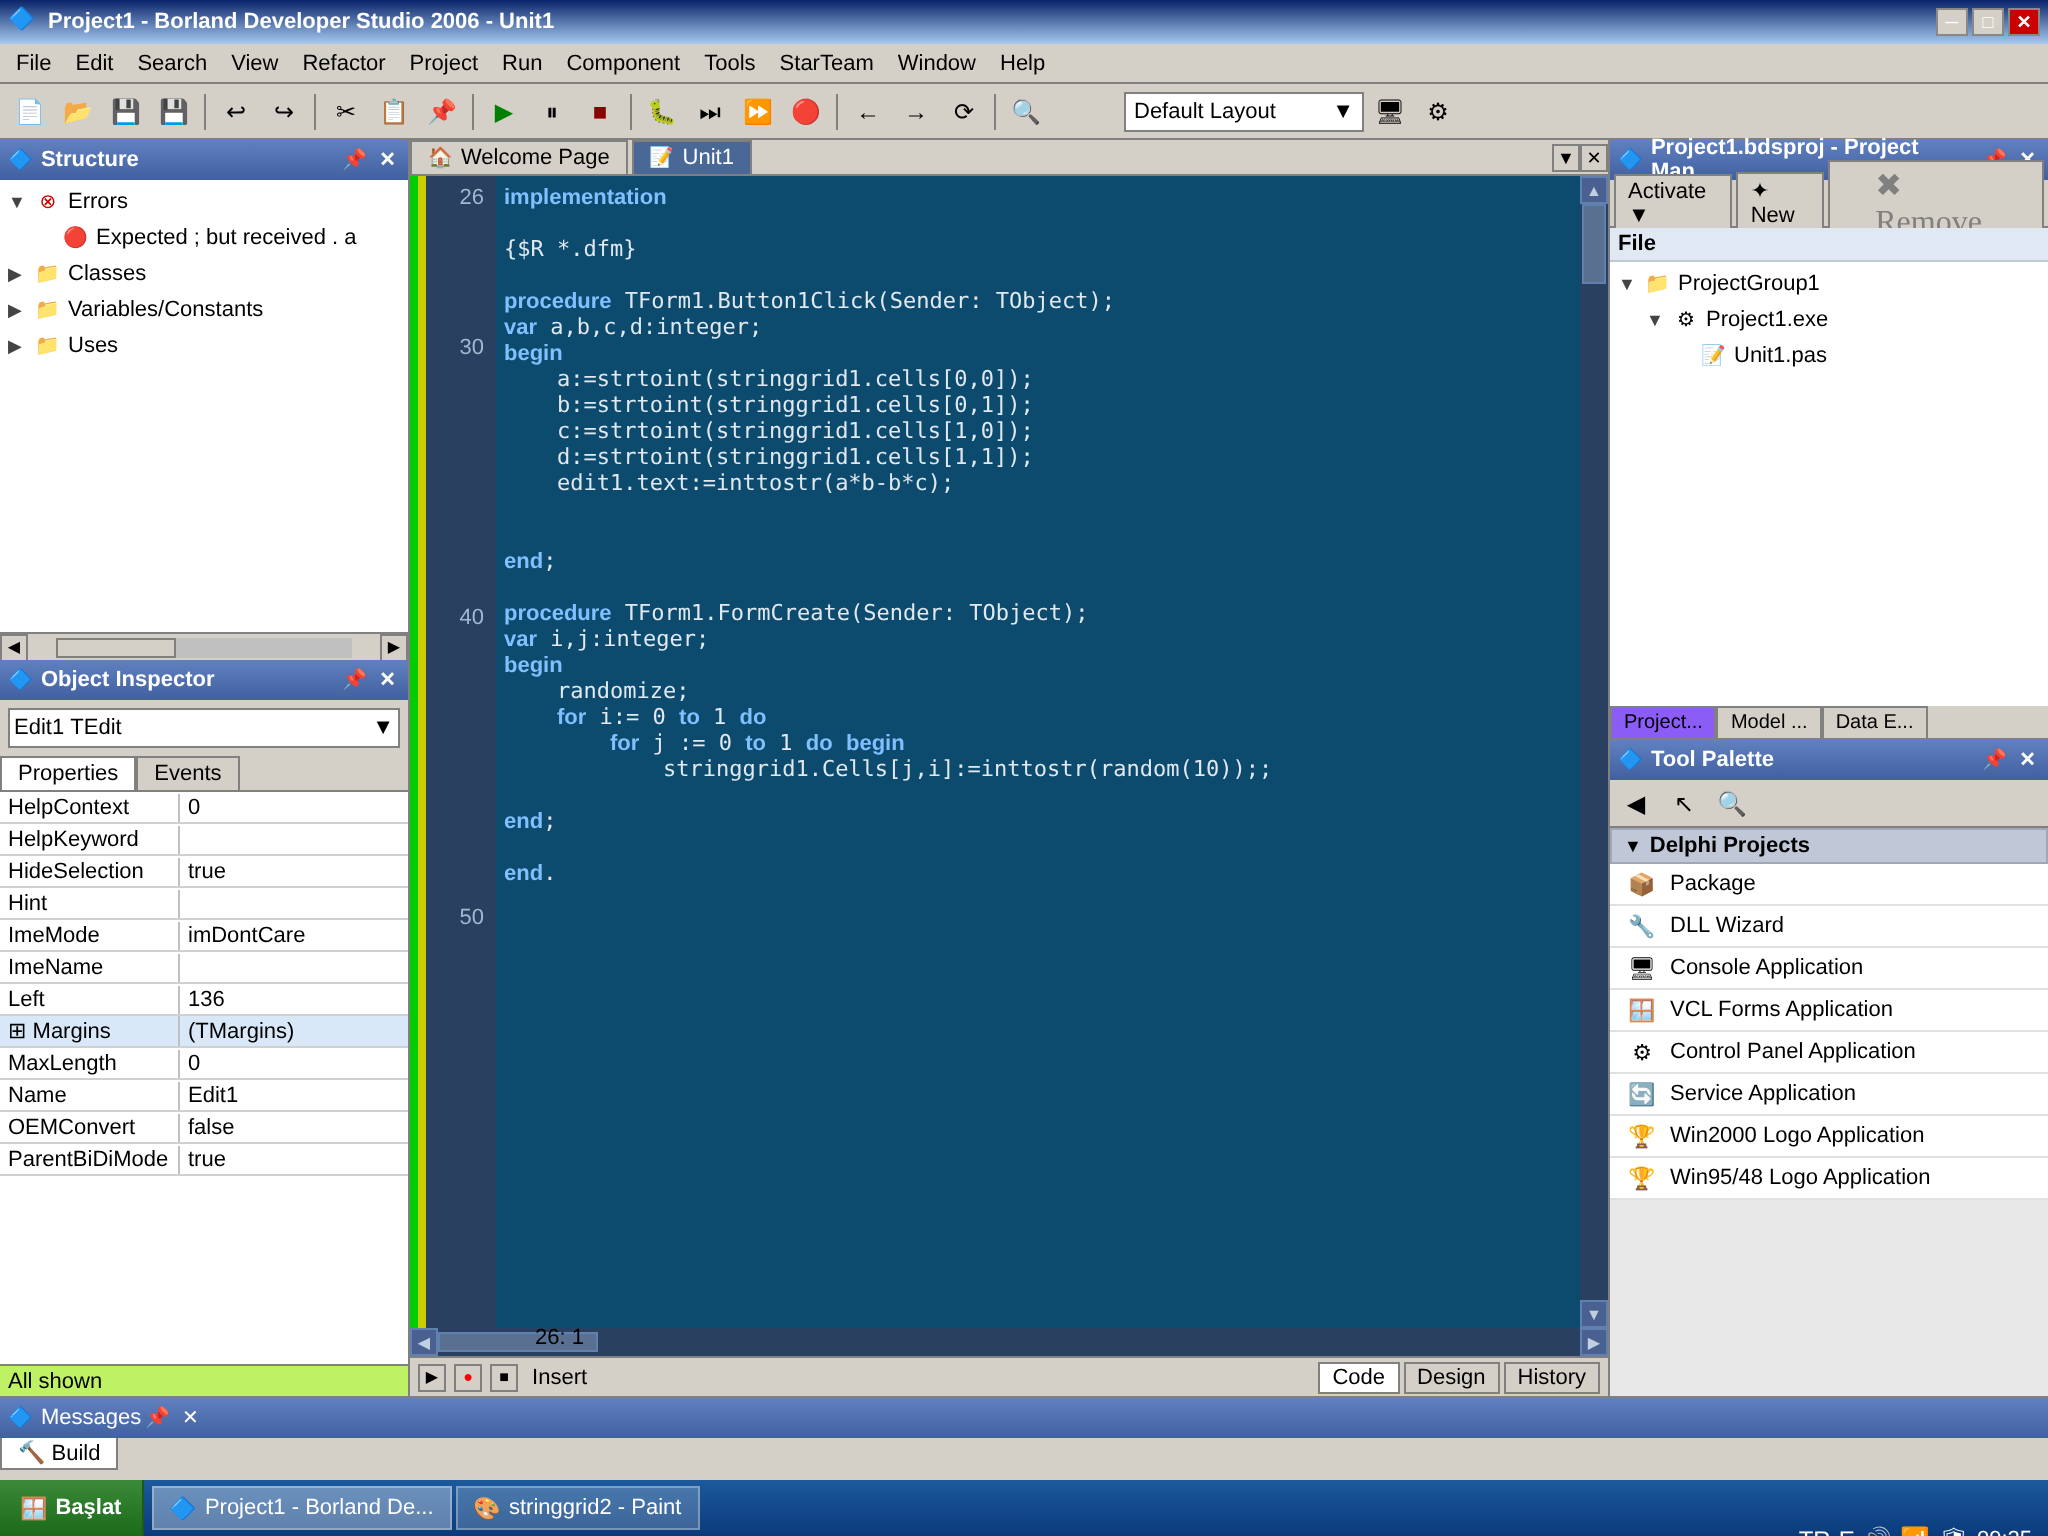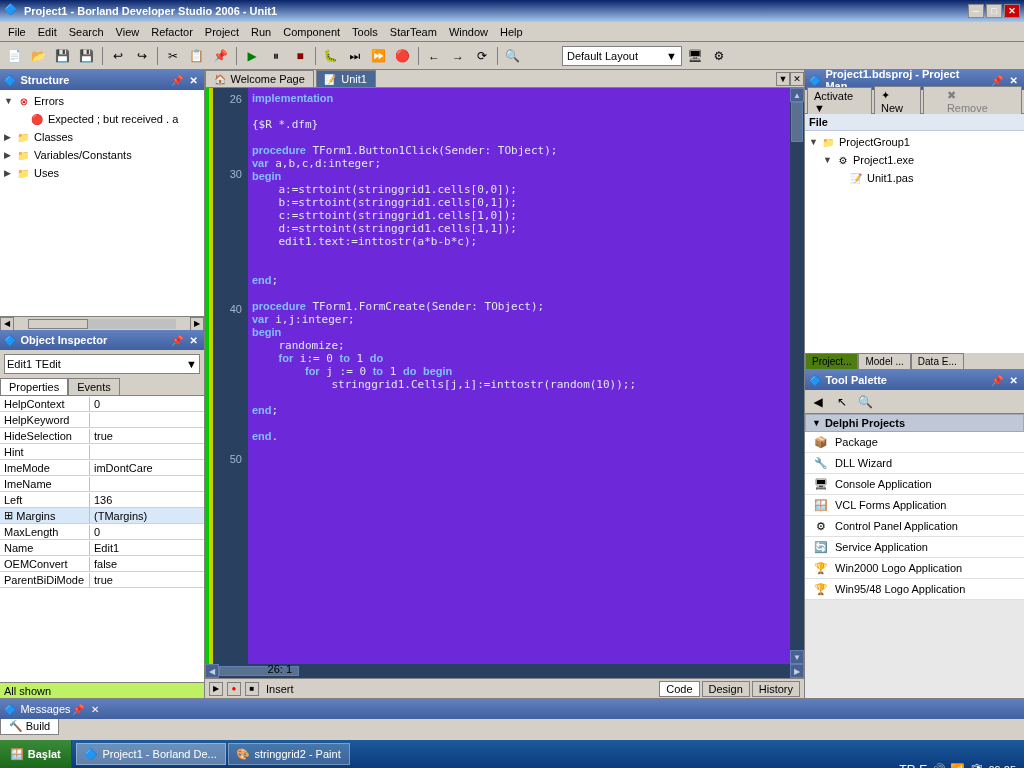--- a/index.html
+++ b/index.html
@@ -183,21 +183,21 @@
     .tab-action-btn {
       width: 14px; height: 14px;
       background: #d4d0c8; border: 1px solid #808080;
       display: flex; align-items: center; justify-content: center;
       cursor: pointer; font-size: 9px;
     }
 
     
     .code-editor {
       flex: 1;
-      background: #6d28d9;
+      background: #0c4a6e;
       display: flex;
       overflow: hidden;
     }
     .line-numbers {
       width: 35px;
       background: #2a4060;
       color: #a0b8d0;
       font-family: monospace;
       font-size: 11px;
       padding: 4px 2px;
@@ -273,30 +273,30 @@
       display: flex;
       flex-direction: column;
       border-left: 1px solid #808080;
     }
 
     
     .pm-panel { height: 300px; display: flex; flex-direction: column; }
     .pm-content { flex: 1; background: white; overflow: auto; padding: 2px; }
     .pm-toolbar { height: 24px; background: #d4d0c8; display: flex; align-items: center; padding: 2px; gap: 2px; border-bottom: 1px solid #808080; }
     .pm-btn { padding: 2px 6px; background: #d4d0c8; border: 1px solid #808080; cursor: pointer; font-size: 11px; }
-    .pm-btn-remove { padding: 2px 23px; background: #d4d0c8; border: 1px solid #808080; cursor: pointer; font-size: 11px; color: #808080; }
+    .pm-btn-remove { padding: 2px 23px; background: #d4d0c8; border: 1px solid #808080; cursor: pointer; font-size: 16px; color: #808080; font-family: Liberation Serif, serif; }
 
     .pm-tabs {
       display: flex; border-bottom: 1px solid #808080;
     }
     .pm-tab {
       padding: 2px 6px; background: #d4d0c8; border: 1px solid #808080;
       border-bottom: none; cursor: pointer; font-size: 10px;
     }
-    .pm-tab.active { background: #4d7c0f; }
+    .pm-tab.active { background: #8b5cf6; }
 
     
     .tp-panel { flex: 1; display: flex; flex-direction: column; }
     .tp-toolbar { height: 24px; background: #d4d0c8; display: flex; align-items: center; padding: 2px; gap: 2px; border-bottom: 1px solid #808080; }
     .tp-content { flex: 1; background: #e8e8e8; overflow-y: auto; }
     .tp-section-header {
       background: #c0c8d8; border: 1px solid #a0a8b8;
       padding: 2px 6px; font-size: 11px; font-weight: bold;
       cursor: pointer; display: flex; align-items: center;
     }

